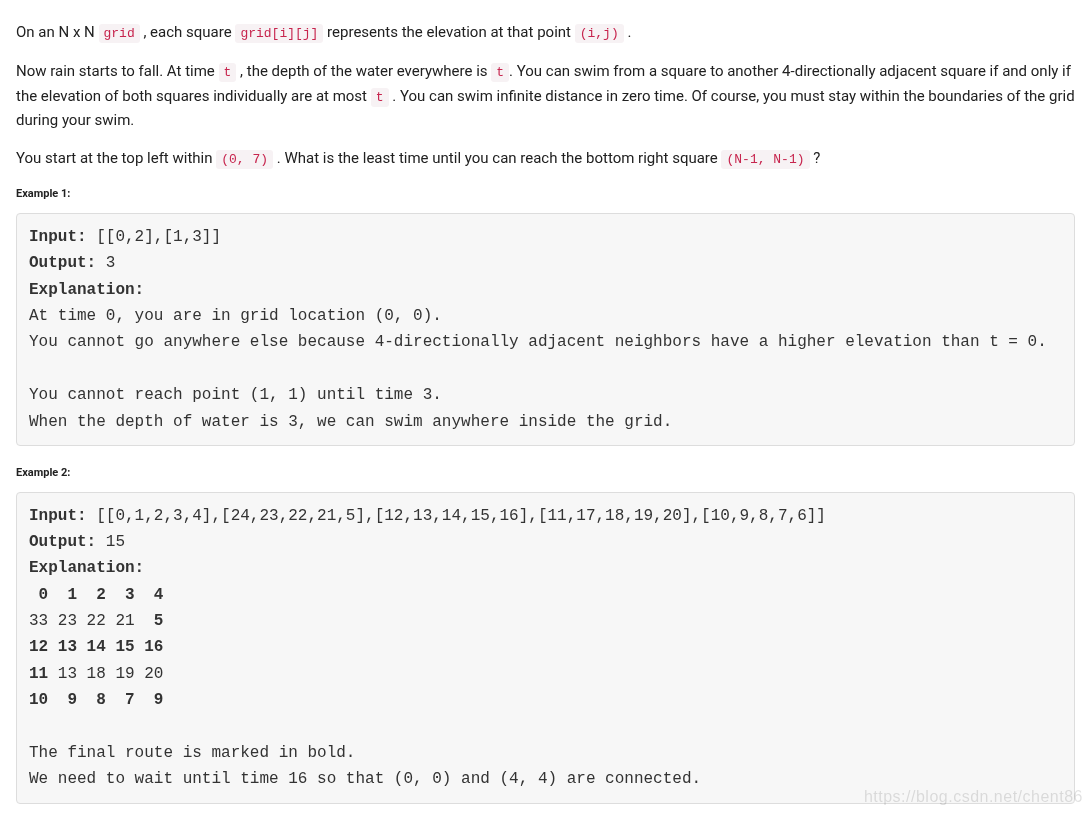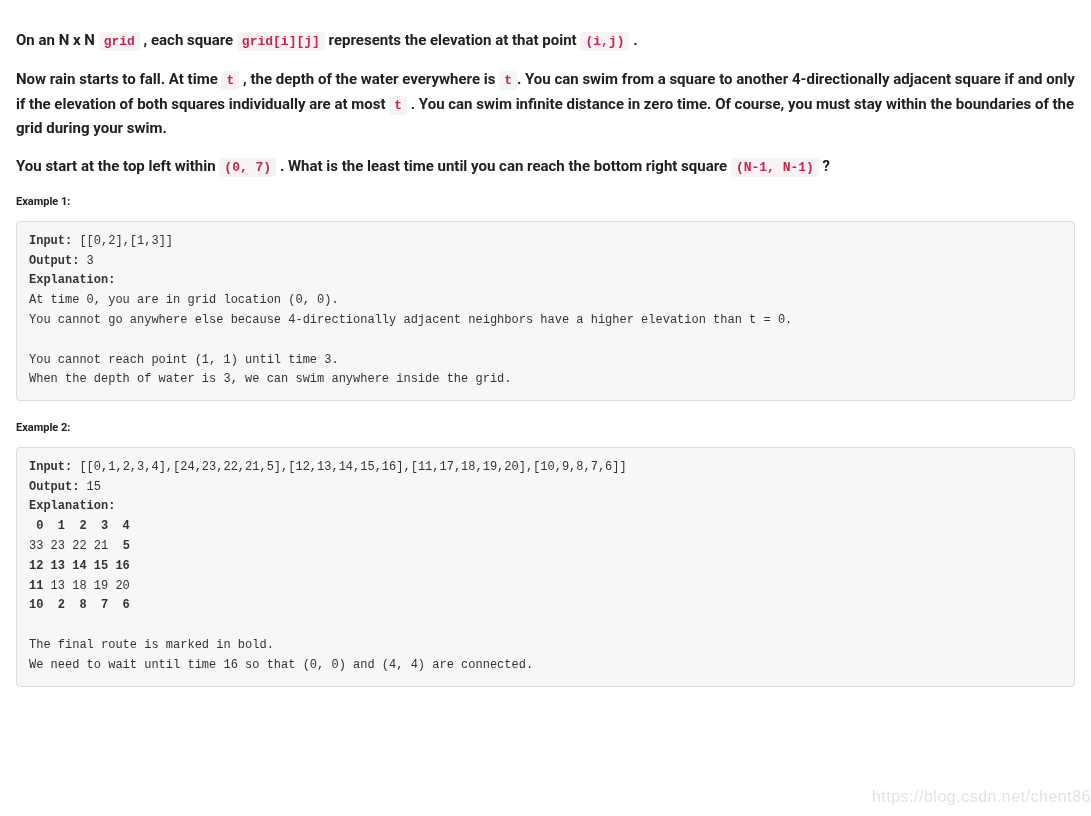--- a/index.html
+++ b/index.html
@@ -6,55 +6,54 @@
     font-family: -apple-system, BlinkMacSystemFont, "Segoe UI", Roboto, "Helvetica Neue", Arial, sans-serif;
     font-size: 15px;
     line-height: 1.6;
     color: #212121;
     margin: 0;
     padding: 16px;
     max-width: 1091px;
     background: #fff;
   }
   p {
-    margin: 12px 0 14px 0;
-    font-weight: bold;
+    margin: 4px 0 14px 0;
   }
   code.inline {
     font-family: "SFMono-Regular", Consolas, "Liberation Mono", Menlo, monospace;
     background: #f7f2f4;
     color: #c7254e;
     padding: 2px 5px;
     font-size: 13px;
     border-radius: 3px;
   }
   .example-heading {
     font-weight: 700;
     margin: 14px 0 10px 0;
     font-size: 11px;
   }
   pre.codeblock {
     background: #f7f7f7;
     border: 1px solid #ddd;
     border-radius: 4px;
     padding: 10px 12px;
     font-family: "SFMono-Regular", Consolas, "Liberation Mono", Menlo, monospace;
-    font-size: 12px;
+    font-size: 16px;
     line-height: 1.65;
     overflow-x: auto;
     margin: 0 0 18px 0;
     color: #333;
     white-space: pre;
   }
   pre.codeblock b, pre.codeblock strong {
     font-weight: 700;
   }
   .watermark {
     position: fixed;
-    right: 0;
+    right: 8px;
     bottom: 6px;
     font-family: Arial, sans-serif;
     font-size: 16px;
     color: rgba(0,0,0,0.12);
     letter-spacing: 0.5px;
     pointer-events: none;
   }
 </style>
 </head>
 <body>
@@ -84,18 +83,18 @@
 
 <div class="example-heading">Example 2:</div>
 
 <pre class="codeblock"><b>Input:</b><span> [[0,1,2,3,4],[24,23,22,21,5],[12,13,14,15,16],[11,17,18,19,20],[10,9,8,7,6]]</span>
 <b>Output:</b><span> 15</span>
 <b>Explanation:</b>
 <b> 0  1  2  3  4</b>
 <span>33 23 22 21  </span><b>5</b>
 <b>12 13 14 15 16</b>
 <b>11</b><span> 13 18 19 20</span>
-<b>10  2  8  7  6</b>
+<b>10  9  8  7  9</b>
 <span>
 The final route is marked in bold.
 We need to wait until time 16 so that (0, 0) and (4, 4) are connected.</span></pre>
 
 <div class="watermark">https://blog.csdn.net/chent86</div>
 
 </body></html>

